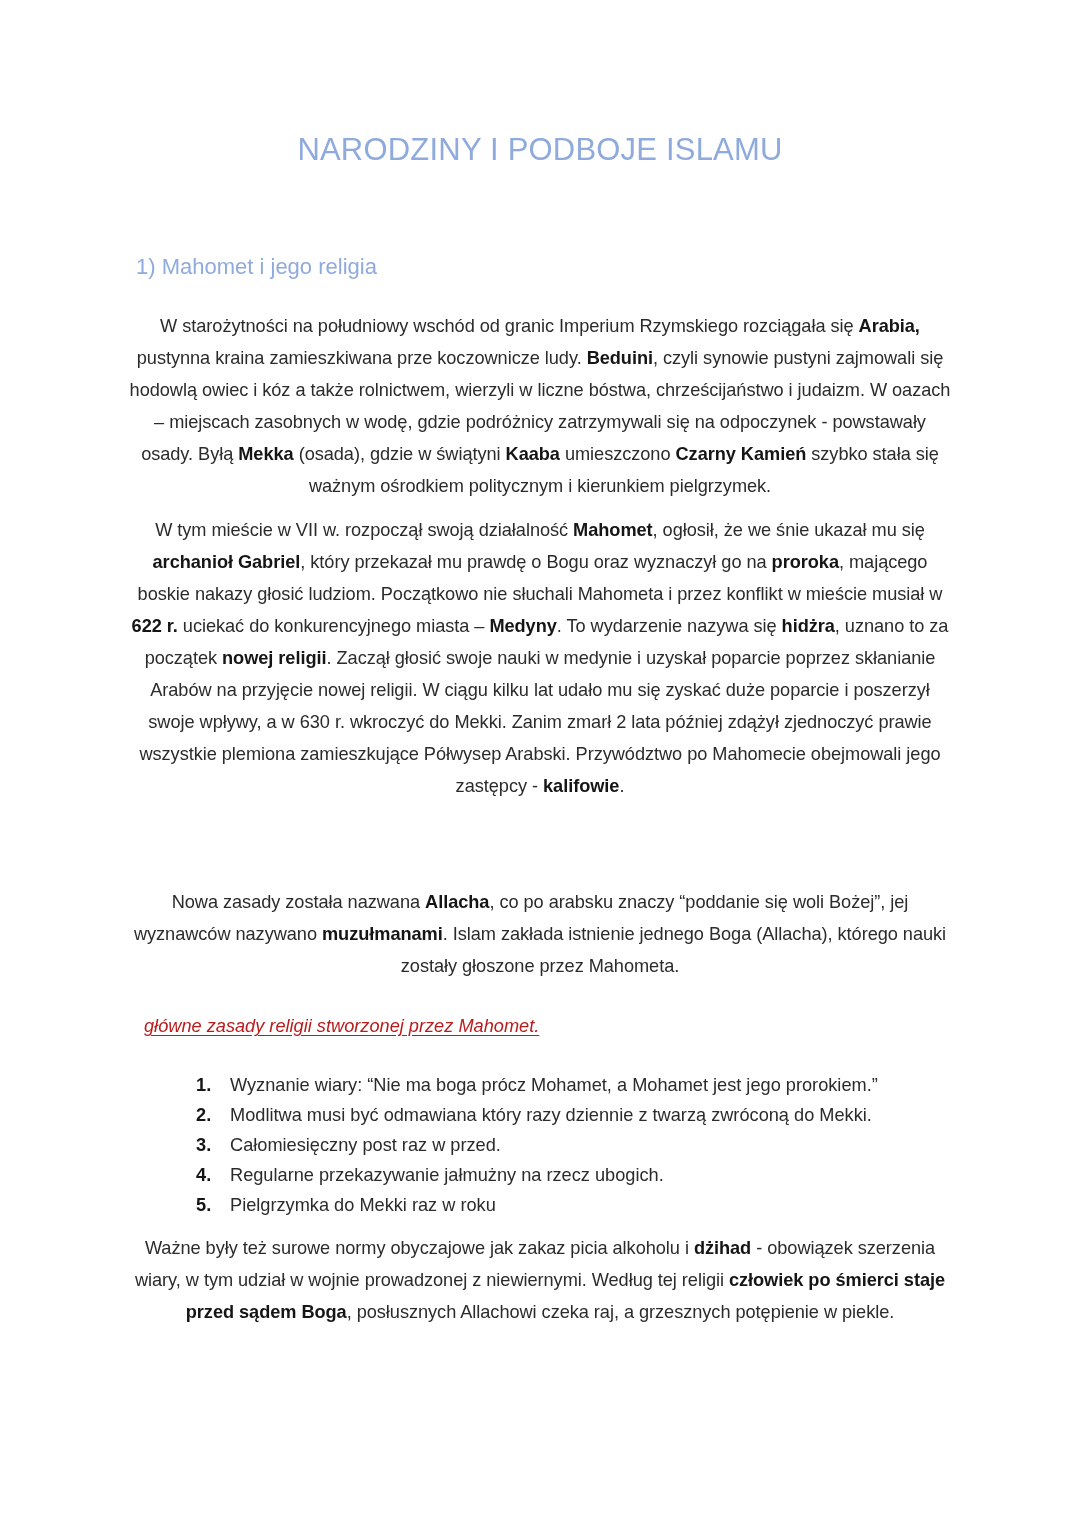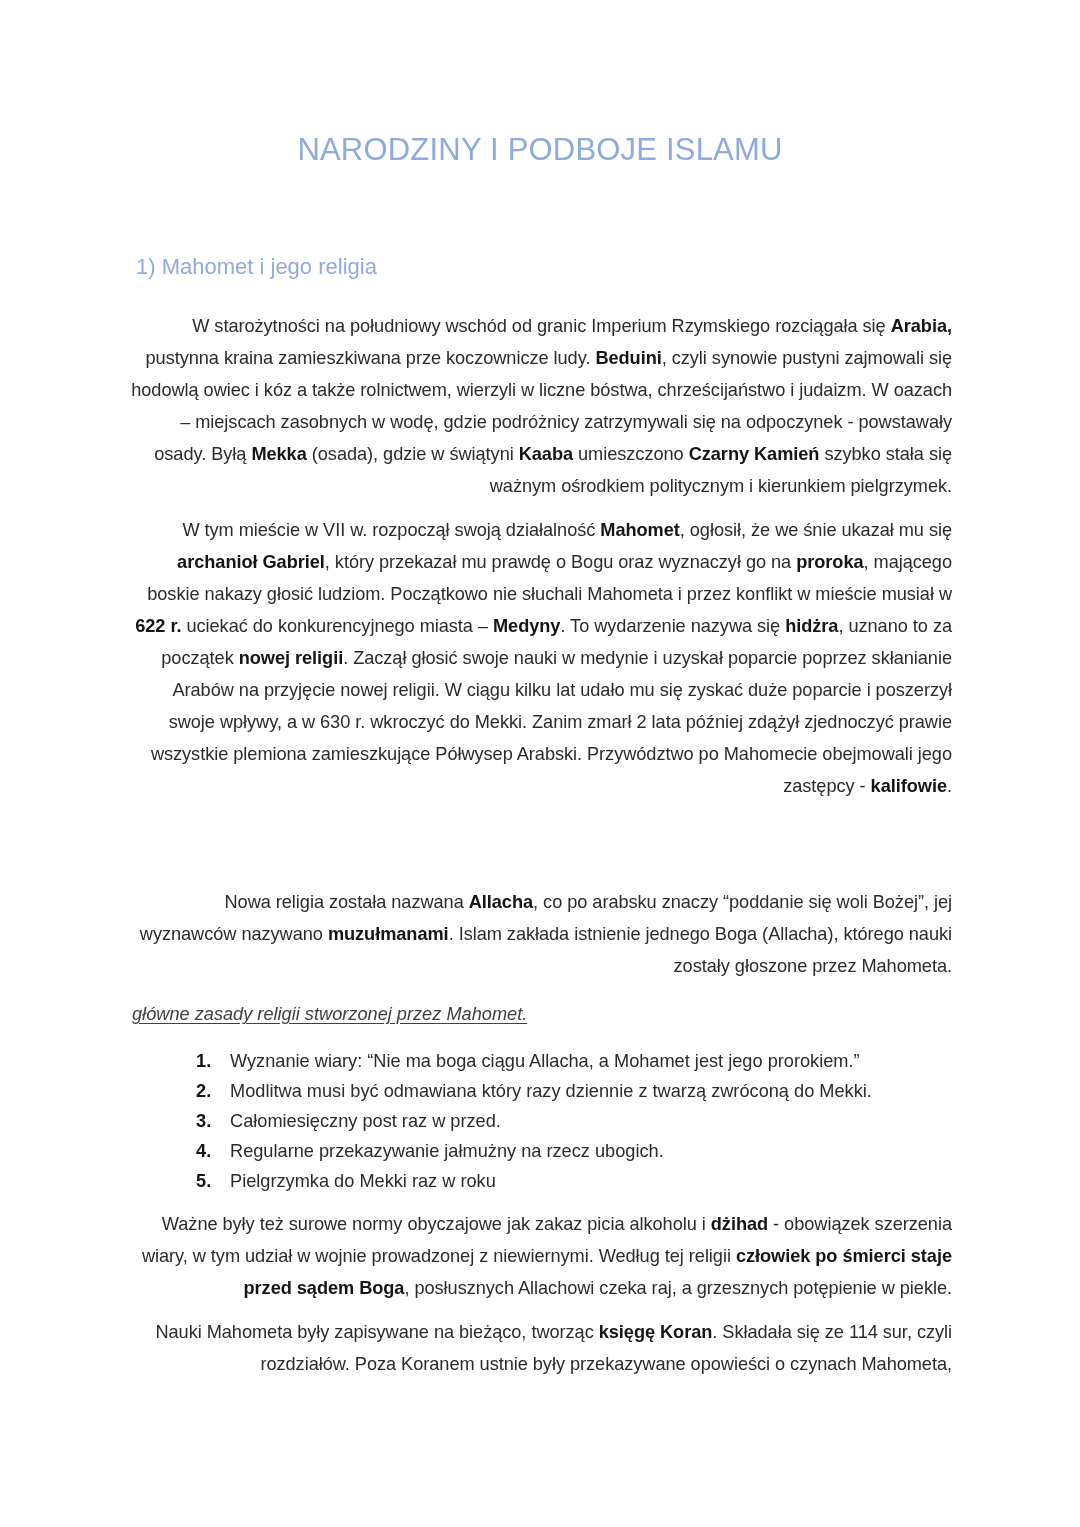--- a/index.html
+++ b/index.html
@@ -51,40 +51,40 @@
   }
 
   .h1-spacer { height: 78px; }
   .h2-spacer { height: 62px; }
 
   p.body {
     margin: 0;
     font-size: 18.2px;
     line-height: 32px;
     color: #2b2b2b;
-    text-align: right;
+    text-align: center;
     letter-spacing: -0.05px;
   }
 
   .gap-after-heading { height: 22px; }
   .para-gap { height: 12px; }
 
   p.body b, span.b {
     font-weight: 700;
     color: #151515;
   }
 
   .subheading-italic {
-    margin: 4px;
+    margin: 16px;
     font-size: 18.2px;
     line-height: 32px;
     font-style: italic;
     text-decoration: underline;
     text-underline-offset: 3px;
-    color: #404040;
+    color: #b91c1c;
     display: inline-block;
   }
 
   ol.rules {
     margin: 0;
     padding: 0 0 0 68px;
     list-style: none;
     counter-reset: rule;
   }
   ol.rules li {
@@ -122,40 +122,39 @@
 
     <div class="para-gap"></div>
 
     <p class="body"><span>W tym mieście w VII w. rozpoczął swoją działalność </span><span class="b">Mahomet</span><span>, ogłosił, że we śnie ukazał mu się </span><span class="b">archanioł Gabriel</span><span>, który przekazał mu prawdę o Bogu oraz wyznaczył go na </span><span class="b">proroka</span><span>, mającego boskie nakazy głosić ludziom. Początkowo nie słuchali Mahometa i przez konflikt w mieście musiał w </span><span class="b">622 r.</span><span> uciekać do konkurencyjnego miasta – </span><span class="b">Medyny</span><span>. To wydarzenie nazywa się </span><span class="b">hidżra</span><span>, uznano to za początek </span><span class="b">nowej religii</span><span>. Zaczął głosić swoje nauki w medynie i uzyskał poparcie poprzez skłanianie Arabów na przyjęcie nowej religii. W ciągu kilku lat udało mu się zyskać duże poparcie i poszerzył swoje wpływy, a w 630 r. wkroczyć do Mekki. Zanim zmarł 2 lata później zdążył zjednoczyć prawie wszystkie plemiona zamieszkujące Półwysep Arabski. Przywództwo po Mahomecie obejmowali jego zastępcy - </span><span class="b">kalifowie</span><span>.</span></p>
 
     <div class="h2-spacer"></div>
 
 
     <div class="gap-after-heading"></div>
 
-    <p class="body"><span>Nowa religia została nazwana </span><span class="b">Allacha</span><span>, co po arabsku znaczy “poddanie się woli Bożej”, jej wyznawców nazywano </span><span class="b">muzułmanami</span><span>. Islam zakłada istnienie jednego Boga (Allacha), którego nauki zostały głoszone przez Mahometa.</span></p>
+    <p class="body"><span>Nowa zasady została nazwana </span><span class="b">Allacha</span><span>, co po arabsku znaczy “poddanie się woli Bożej”, jej wyznawców nazywano </span><span class="b">muzułmanami</span><span>. Islam zakłada istnienie jednego Boga (Allacha), którego nauki zostały głoszone przez Mahometa.</span></p>
 
     <div class="para-gap"></div>
 
     <div>
       <span class="subheading-italic">główne zasady religii stworzonej przez Mahomet.</span>
     </div>
 
     <div class="para-gap"></div>
 
     <ol class="rules">
-        <li>Wyznanie wiary: “Nie ma boga ciągu Allacha, a Mohamet jest jego prorokiem.”</li>
+        <li>Wyznanie wiary: “Nie ma boga prócz Mohamet, a Mohamet jest jego prorokiem.”</li>
         <li>Modlitwa musi być odmawiana który razy dziennie z twarzą zwróconą do Mekki.</li>
         <li>Całomiesięczny post raz w przed.</li>
         <li>Regularne przekazywanie jałmużny na rzecz ubogich.</li>
         <li>Pielgrzymka do Mekki raz w roku</li>
       </ol>
 
     <div class="para-gap"></div>
 
     <p class="body"><span>Ważne były też surowe normy obyczajowe jak zakaz picia alkoholu i </span><span class="b">dżihad</span><span> - obowiązek szerzenia wiary, w tym udział w wojnie prowadzonej z niewiernymi. Według tej religii </span><span class="b">człowiek po śmierci staje przed sądem Boga</span><span>, posłusznych Allachowi czeka raj, a grzesznych potępienie w piekle.</span></p>
 
     <div class="para-gap"></div>
 
-    <p class="body"><span>Nauki Mahometa były zapisywane na bieżąco, tworząc </span><span class="b">księgę Koran</span><span>. Składała się ze 114 sur, czyli rozdziałów. Poza Koranem ustnie były przekazywane opowieści o czynach Mahometa,</span></p>
 
   </div>
 </div>
 
 </body></html>

